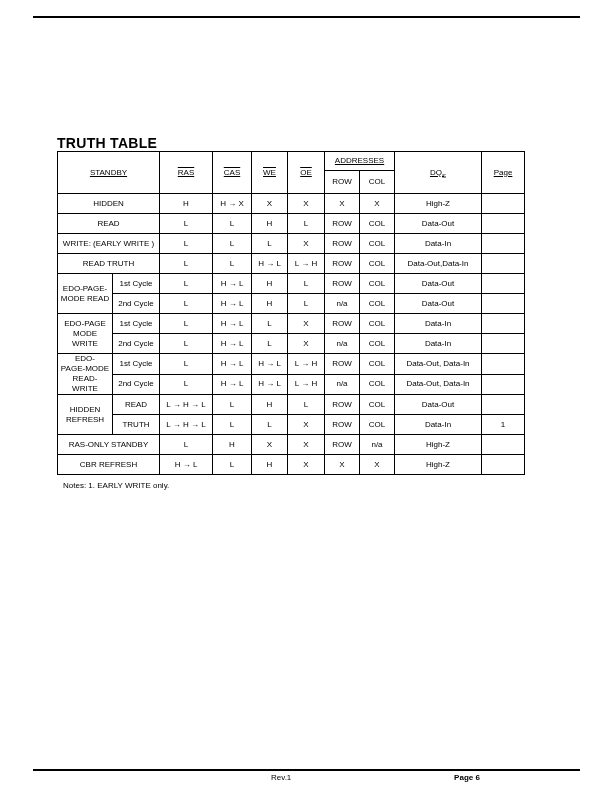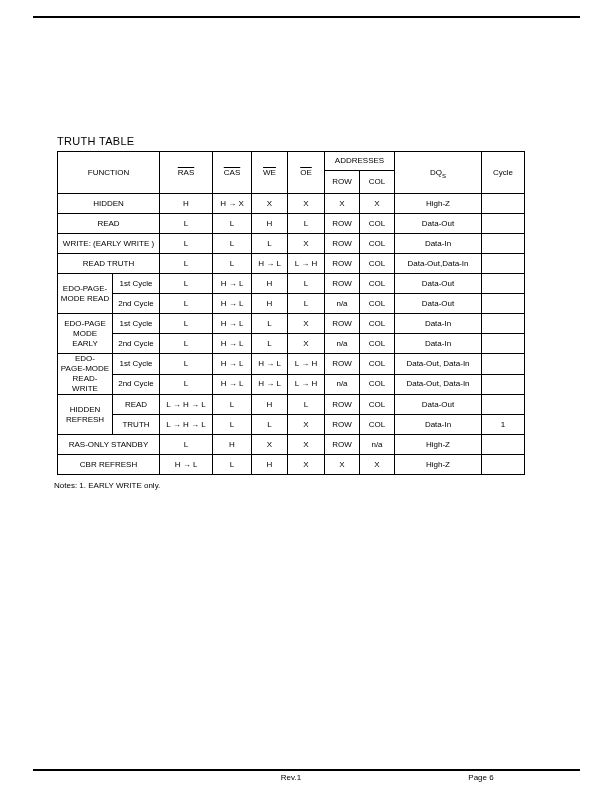--- a/index.html
+++ b/index.html
@@ -7,54 +7,54 @@
     position:relative; width:612px; height:792px; background:#ffffff;
     font-family:"Liberation Sans","DejaVu Sans",sans-serif; color:#000;
     overflow:hidden;
   }
   .rule { position:absolute; height:2px; background:#000; }
   .top-rule    { left:33px; top:16px;  width:547px; }
   .footer-rule { left:33px; top:769px; width:547px; }
 
   .title {
     position:absolute; left:57px; top:135px;
-    font-size:11px; font-weight:normal; letter-spacing:0.3px;
+    font-size:14px; font-weight:bold; letter-spacing:0.3px;
   }
 
   .watermark {
     position:absolute; left:163px; top:360px; width:320px;
     font-size:40px; letter-spacing:2px; color:#c9ced4; opacity:0.55;
     white-space:nowrap; z-index:0;
   }
 
   table.truth {
     position:absolute; left:57px; top:151px; z-index:1;
     border-collapse:collapse; table-layout:fixed;
     font-size:8px; line-height:1.25;
   }
   table.truth td {
     border:1px solid #000; padding:0 2px;
     text-align:center; vertical-align:middle;
     overflow:hidden;
   }
-  tr.rA td { height:18px; }
+  tr.rA td { height:18px;text-decoration:underline; }
   tr.rB td { height:22px; }
   tr.body td { height:19px; }
   td.lbl { text-align:left; padding-left:3px; }
   td.grp { vertical-align:top; padding-top:3px; white-space:pre-line;margin-left:44px; }
   td.dq  { text-align:left; padding-left:3px; }
   td.sig { vertical-align:bottom; padding-bottom:4px; }
   td.hdr-low { vertical-align:bottom; padding-bottom:5px; }
   .ov { text-decoration:overline; }
   sub { font-size:6px; line-height:0; }
 
-  .notes-line { position:absolute; left:54px; top:481px; font-size:8px; z-index:1; }
+  .notes-line { position:absolute; left:63px; top:481px; font-size:8px; z-index:1; }
   .footer-text { position:absolute; top:773px; font-size:8px; }
-  .footer-rev  { left:271px; width:40px; text-align:center; }
-  .footer-page { left:458px; width:46px; text-align:center; }
+  .footer-rev  { left:271px; width:40px; text-align:left; }
+  .footer-page { left:444px; width:46px; text-align:center;font-weight:bold; }
 </style>
 </head>
 <body>
 
 <div class="page">
 
   <div class="rule top-rule"></div>
 
   <div class="title">TRUTH TABLE</div>
 
@@ -67,28 +67,28 @@
         <col style="width:39px">
       <col style="width:36px">
         <col style="width:37px">
       <col style="width:35px">
         <col style="width:35px">
       <col style="width:87px">
         <col style="width:43px">
     </colgroup>
     <tbody>
         <tr class="rA">
-      <td colspan="2" rowspan="2">FUNCTION</td>
+      <td colspan="2" rowspan="2">STANDBY</td>
       <td rowspan="2" class="sig"><span class="ov">RAS</span></td>
       <td rowspan="2" class="sig"><span class="ov">CAS</span></td>
       <td rowspan="2" class="sig"><span class="ov">WE</span></td>
       <td rowspan="2" class="sig"><span class="ov">OE</span></td>
       <td colspan="2">ADDRESSES</td>
       <td rowspan="2" class="hdr-low"><span>DQ</span><sub>S</sub></td>
-      <td rowspan="2" class="hdr-low">Cycle</td>
+      <td rowspan="2" class="hdr-low">Page</td>
     </tr>
     <tr class="rB">
       <td>ROW</td>
       <td>COL</td>
     </tr>
 
     <tr class="body">
       <td colspan="2" class="lbl">HIDDEN</td>
       <td>H</td>
       <td>H → X</td>
@@ -157,21 +157,21 @@
       <td>H</td>
       <td>L</td>
       <td>n/a</td>
       <td>COL</td>
       <td class="dq">Data-Out</td>
       <td></td>
     </tr>
 
     <tr class="body">
       <td rowspan="2" class="lbl grp">EDO-PAGE
-MODE EARLY</td>
+MODE WRITE</td>
       <td class="lbl">1st Cycle</td>
       <td>L</td>
       <td>H → L</td>
       <td>L</td>
       <td>X</td>
       <td>ROW</td>
       <td>COL</td>
       <td class="dq">Data-In</td>
       <td></td>
     </tr>

